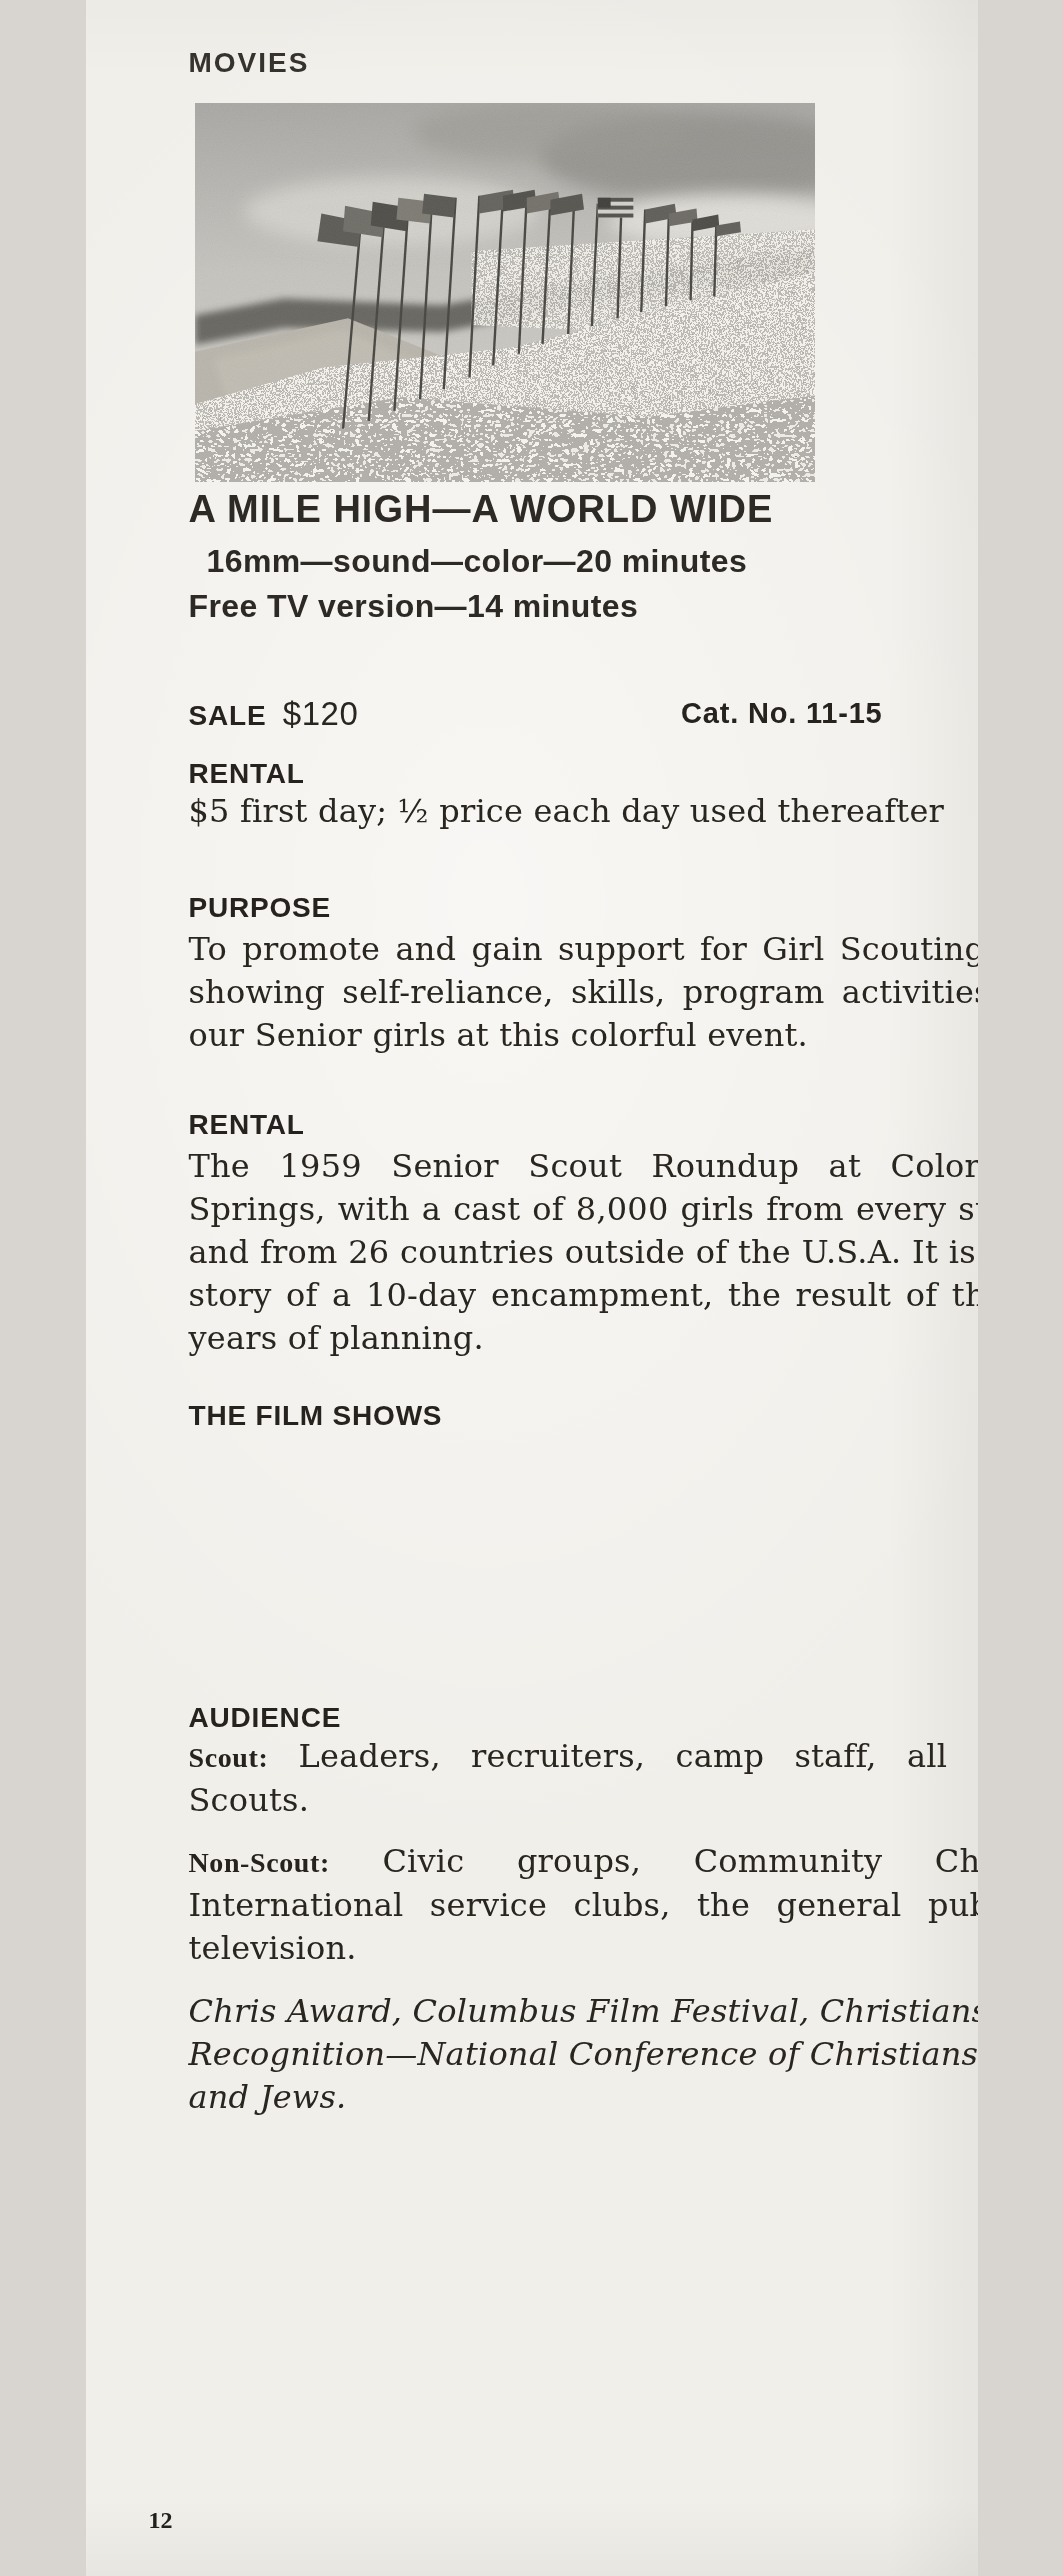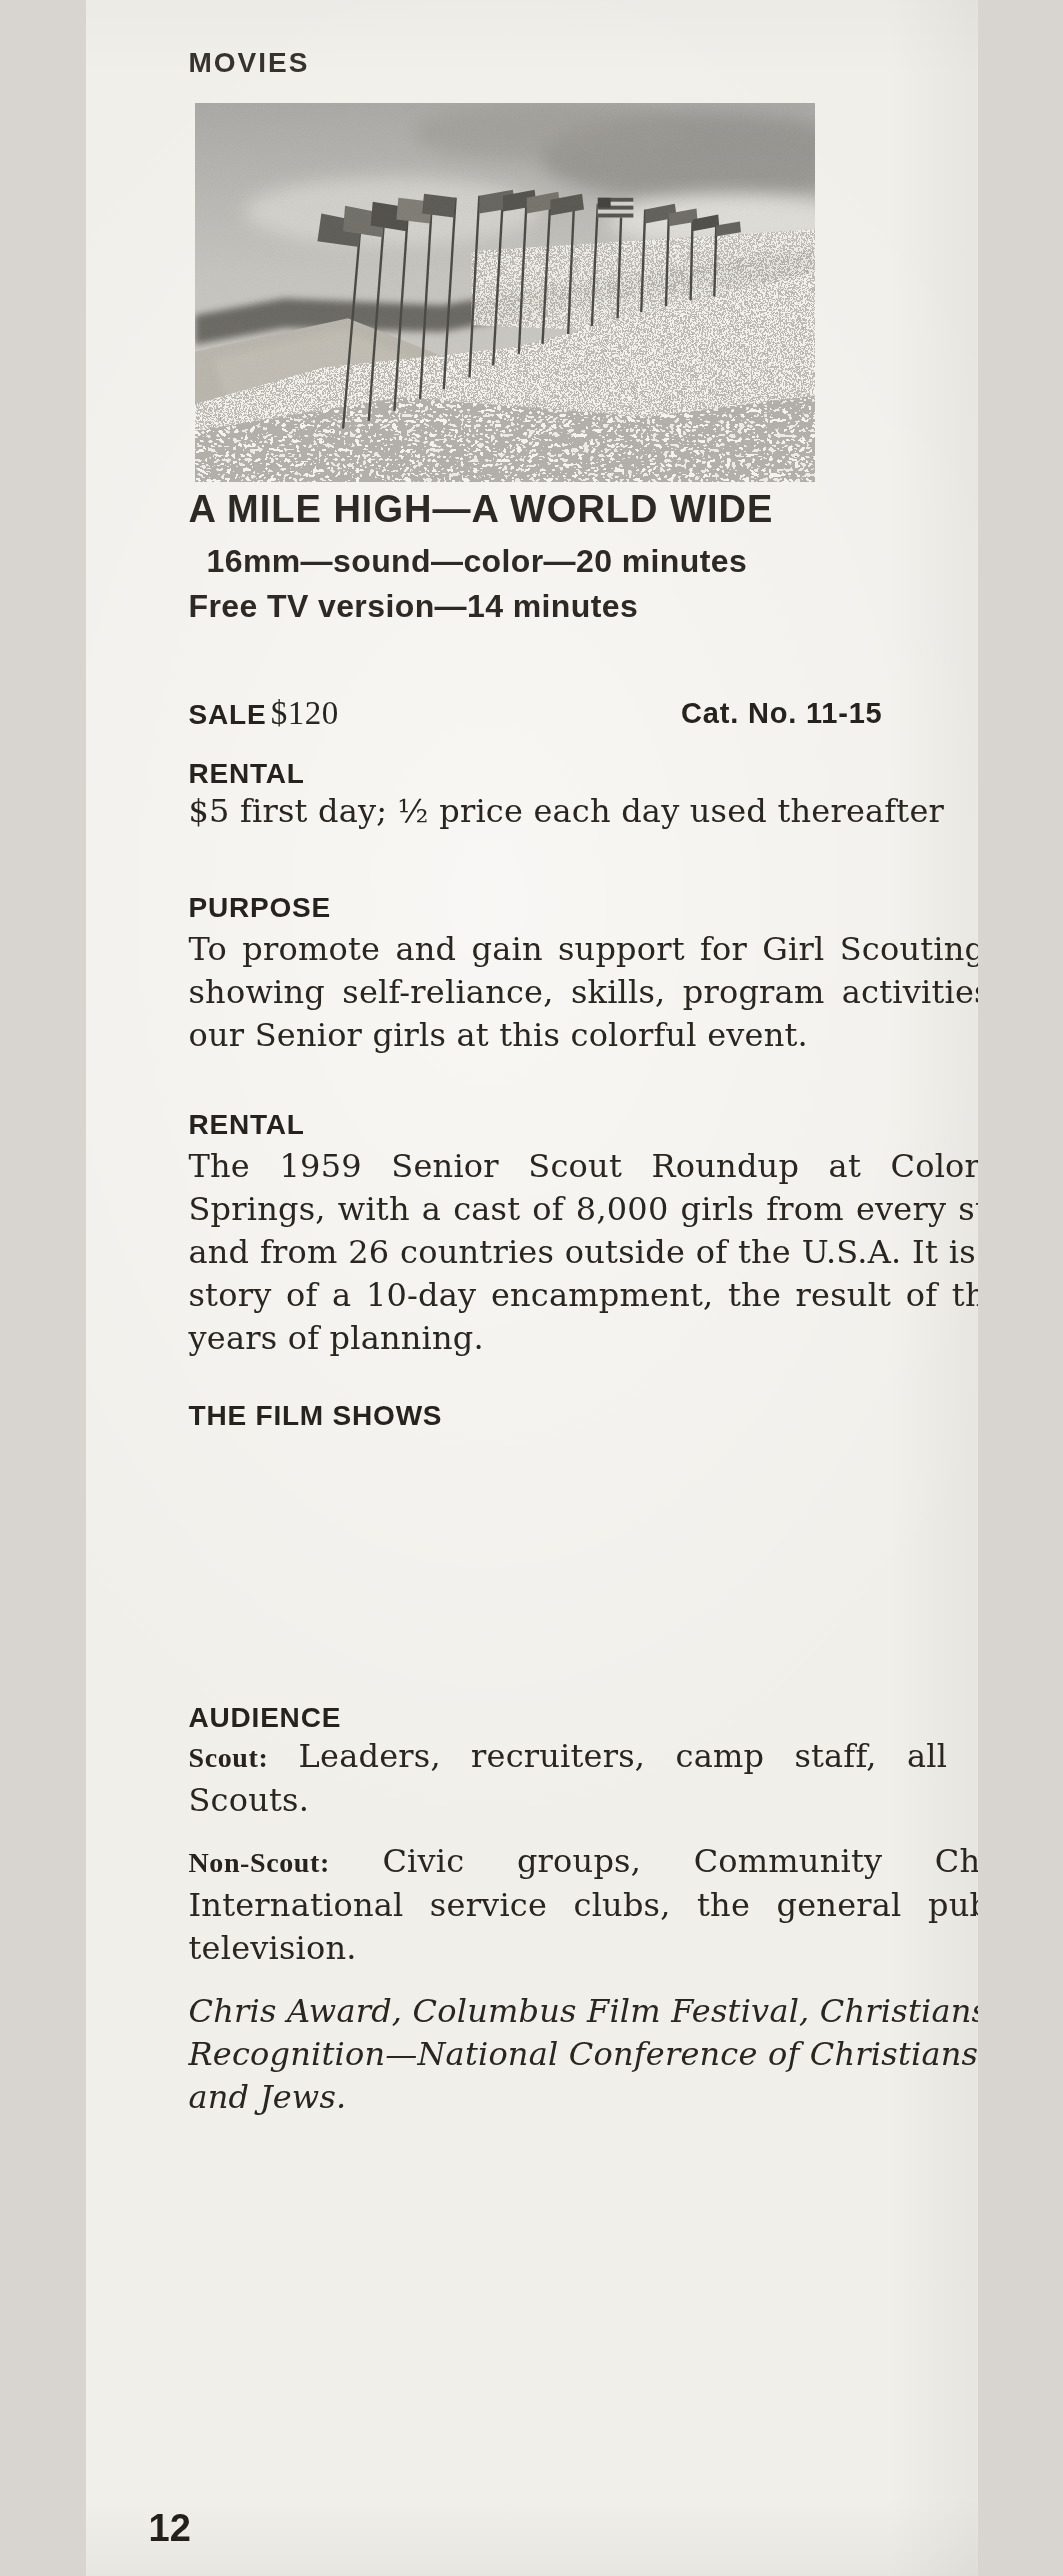--- a/index.html
+++ b/index.html
@@ -27,29 +27,29 @@
     font-family:"DejaVu Serif","Liberation Serif",serif;
     font-size:32px; line-height:43px;
     color:#29261f;
     text-align:justify;
     letter-spacing:0.2px;
   }
   .movies-label { font-size:28px; letter-spacing:2px; color:#36332e; }
   .film-title   { font-size:38px; letter-spacing:1px; color:#2d2a25; }
   .film-sub     { font-size:32px; letter-spacing:0.4px; color:#2d2a25; line-height:45px; }
   .sect-head    { font-size:28px; }
-  .sale-price   { font-family:Liberation Serif, serif; font-weight:400;
-                  font-size:33px; color:#29261f; letter-spacing:0.5px; }
+  .sale-price   { font-family:Liberation Sans, sans-serif; font-weight:400;
+                  font-size:33px; color:#29261f; letter-spacing:0.5px;margin-left:12px; }
   .cat-no       { font-size:29px; }
   .para { width:851px; }
   .inline-lbl { font-family:Liberation Serif, serif; font-weight:700;
                 font-size:28px; color:#26231f; letter-spacing:0.6px; }
   .awards { font-style:italic; text-align:left; }
-  .page-num { font-family:Liberation Sans, sans-serif; font-weight:700;
-              font-size:38px; color:#23201c; }
+  .page-num { font-family:Liberation Serif, serif; font-weight:700;
+              font-size:24px; color:#23201c; }
   .photo-frame { width:620px; height:379px; overflow:hidden;
                  box-shadow: inset 0 0 0 1px rgba(40,38,34,.25); }
   .photo-frame svg { display:block; }
 </style>
 </head>
 <body>
 
 <div class="page">
 
   <div class="abs h movies-label" style="left:103px; top:47px;">MOVIES</div>

